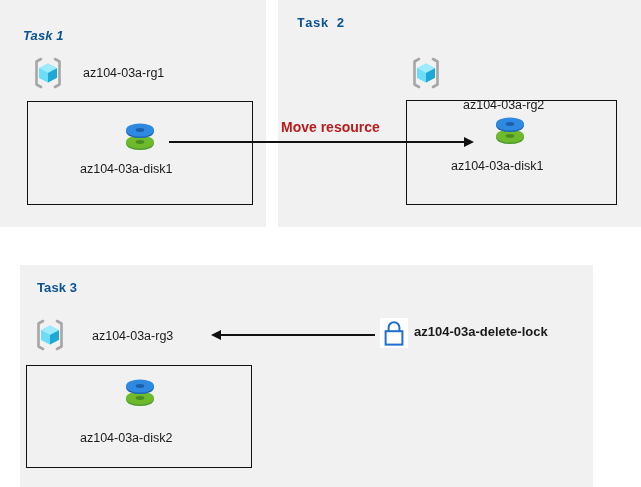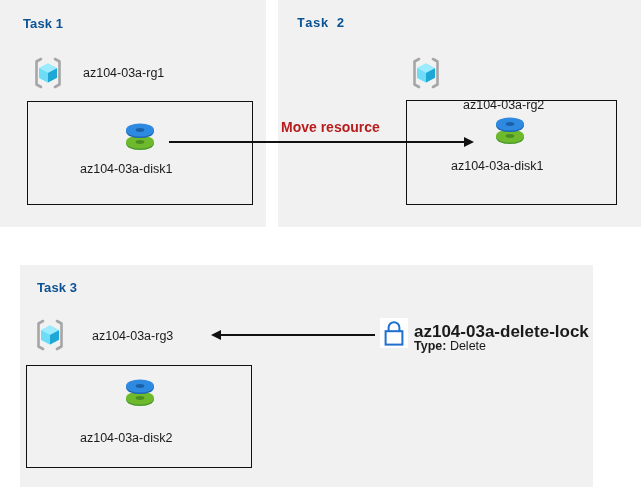--- a/index.html
+++ b/index.html
@@ -92,21 +92,21 @@
     color: #b91c1c;
     white-space: nowrap;
   }
 
   .lock-text-block {
     position: absolute;
     white-space: nowrap;
     line-height: 15px;
   }
   .lock-name {
-    font-size: 17px;
+    font-size: 13px;
     font-weight: bold;
     color: #1a1a1a;
     display: block;
   }
   .lock-type {
     font-size: 12.5px;
     color: #1a1a1a;
     display: block;
   }
   .lock-type b {
@@ -114,21 +114,21 @@
   }
   .lock-type span.val {
     font-weight: normal;
   }
 </style>
 </head>
 <body>
 
 <div class="panel" style="left:0px; top:0px; width:266px; height:227px;">
 </div>
-<div class="panel-title" style="left:23px; top:16px;">Task 1</div>
+<div class="panel-title" style="left:23px; top:28px;font-style:italic;">Task 1</div>
 
 <div class="rg-icon" style="left:31px; top:56px;">
   <svg viewBox="0 0 34 34" width="34" height="34" aria-hidden="true">
     <path d="M10 3 L5.5 5.5 L5.5 28.5 L10 31" fill="none" stroke="#a6a6a6" stroke-width="2.6" stroke-linecap="round" stroke-linejoin="round"></path>
     <path d="M24 3 L28.5 5.5 L28.5 28.5 L24 31" fill="none" stroke="#a6a6a6" stroke-width="2.6" stroke-linecap="round" stroke-linejoin="round"></path>
     <polygon points="17,7.5 26,12.3 26,21.8 17,26.6 8,21.8 8,12.3" fill="#50e6ff"></polygon>
     <polygon points="17,7.5 26,12.3 17,17.1 8,12.3" fill="#9cebff"></polygon>
     <polygon points="17,17.1 26,12.3 26,21.8 17,26.6" fill="#1fa8d6"></polygon>
     <polygon points="17,17.1 17,26.6 8,21.8 8,12.3" fill="#6fdcf7"></polygon>
   </svg>
@@ -218,14 +218,13 @@
 
 <div class="lock-icon" style="left:380px; top:318px;">
   <svg viewBox="0 0 28 30" width="28" height="30" aria-hidden="true">
     <path d="M8.6 13.5 L8.6 9.6 A5.4 5.4 0 0 1 19.4 9.6 L19.4 13.5" fill="none" stroke="#1f6fd0" stroke-width="2"></path>
     <rect x="5.6" y="13.2" width="16.8" height="13.4" fill="none" stroke="#1f6fd0" stroke-width="2"></rect>
   </svg>
 </div>
 
 <div class="lock-text-block" style="left:414px; top:324px;">
   <span class="lock-name">az104-03a-delete-lock</span>
-  <span class="lock-type"><b>Type:</b><span class="val"> Delete</span></span>
 </div>
 
 </body></html>

